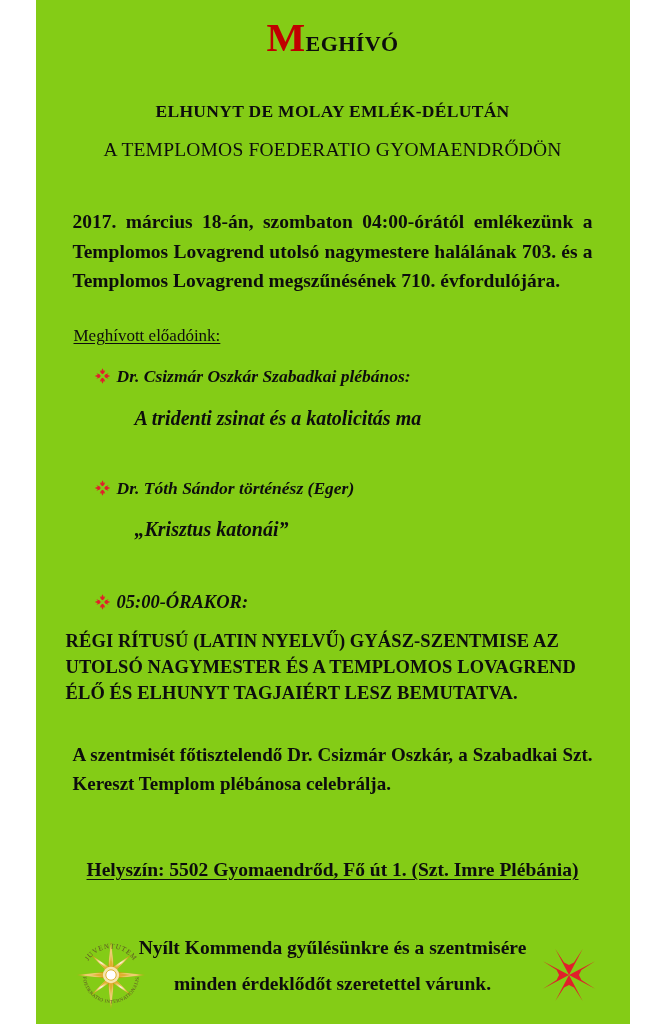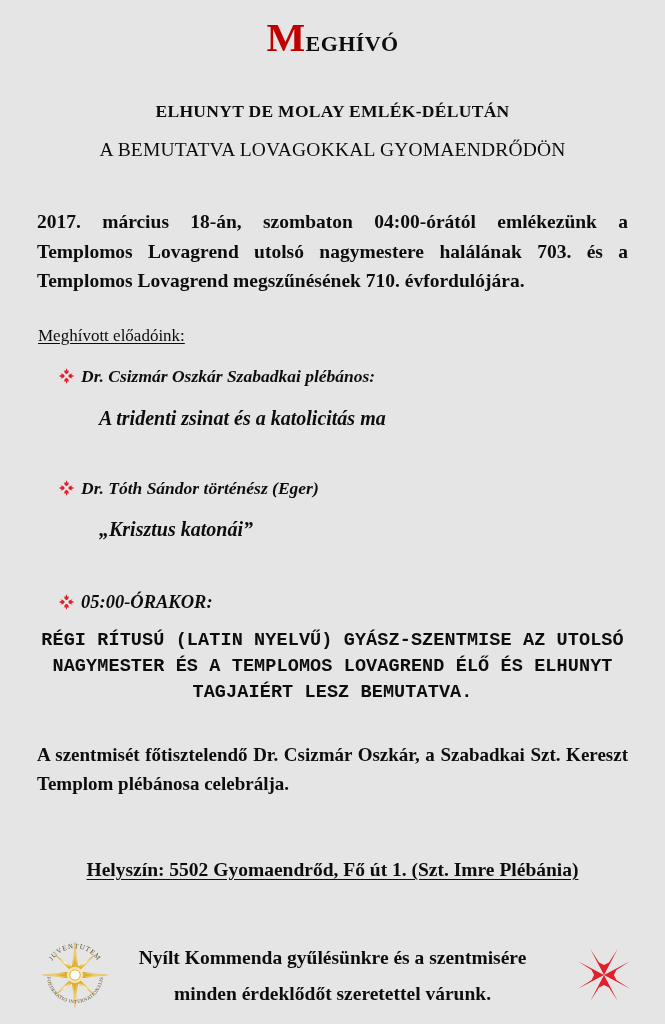--- a/index.html
+++ b/index.html
@@ -8,24 +8,24 @@
     padding: 0;
     background: #ffffff;
   }
   body {
     font-family: "Liberation Serif", "DejaVu Serif", serif;
     color: #0d0d0d;
     -webkit-font-smoothing: antialiased;
   }
   .page {
     position: relative;
-    width: 665px;
+    width: 594px;
     height: 1024px;
     margin: 0 auto;
-    background: #e5e5e5;
+    background: #84cc16;
     overflow: hidden;
     box-sizing: border-box;
   }
 
   
   .doc-title {
     text-align: center;
     margin: 0;
     padding-top: 19px;
     font-weight: bold;
@@ -134,43 +134,41 @@
     font-weight: bold;
     font-size: 18.5px;
     line-height: 1.3;
     display: inline;
   }
 
   
   .mass-caps {
     margin: 0 30px;
     padding-top: 13px;
-    text-align: center;
     font-weight: bold;
     font-size: 18.5px;
     line-height: 1.42;
     letter-spacing: 0.1px;
-    font-family: Liberation Mono, monospace;
   }
 
   
   .celebrant {
     margin: 14px 37px;
     padding-top: 21px;
     text-align: justify;
     text-align-last: left;
     font-weight: bold;
     font-size: 19px;
     line-height: 1.5;
   }
 
   
   .venue {
     text-align: center;
-    margin: 11px;
+    margin: 1px;
     padding-top: 47px;
     font-weight: bold;
     font-size: 19.5px;
   }
   .venue span {
     text-decoration: underline;
     text-underline-offset: 3px;
   }
 
   
@@ -201,21 +199,21 @@
   }
 </style>
 </head>
 <body>
 
 <div class="page">
 
   <h1 class="doc-title"><span class="drop">M</span><span class="rest">eghívó</span></h1>
 
   <p class="subtitle-1">ELHUNYT DE MOLAY EMLÉK-DÉLUTÁN</p>
-  <p class="subtitle-2">A BEMUTATVA LOVAGOKKAL GYOMAENDRŐDÖN</p>
+  <p class="subtitle-2">A TEMPLOMOS FOEDERATIO GYOMAENDRŐDÖN</p>
 
   <p class="lead">2017. március 18-án, szombaton 04:00-órától emlékezünk a Templomos Lovagrend utolsó nagymestere halálának 703. és a Templomos Lovagrend megszűnésének 710. évfordulójára.</p>
 
   <div>
     <p class="speakers-intro">Meghívott előadóink:</p>
   </div>
 
   <div class="item gap-1">
     <div class="bullet-row">
       <span class="cross-bullet">

